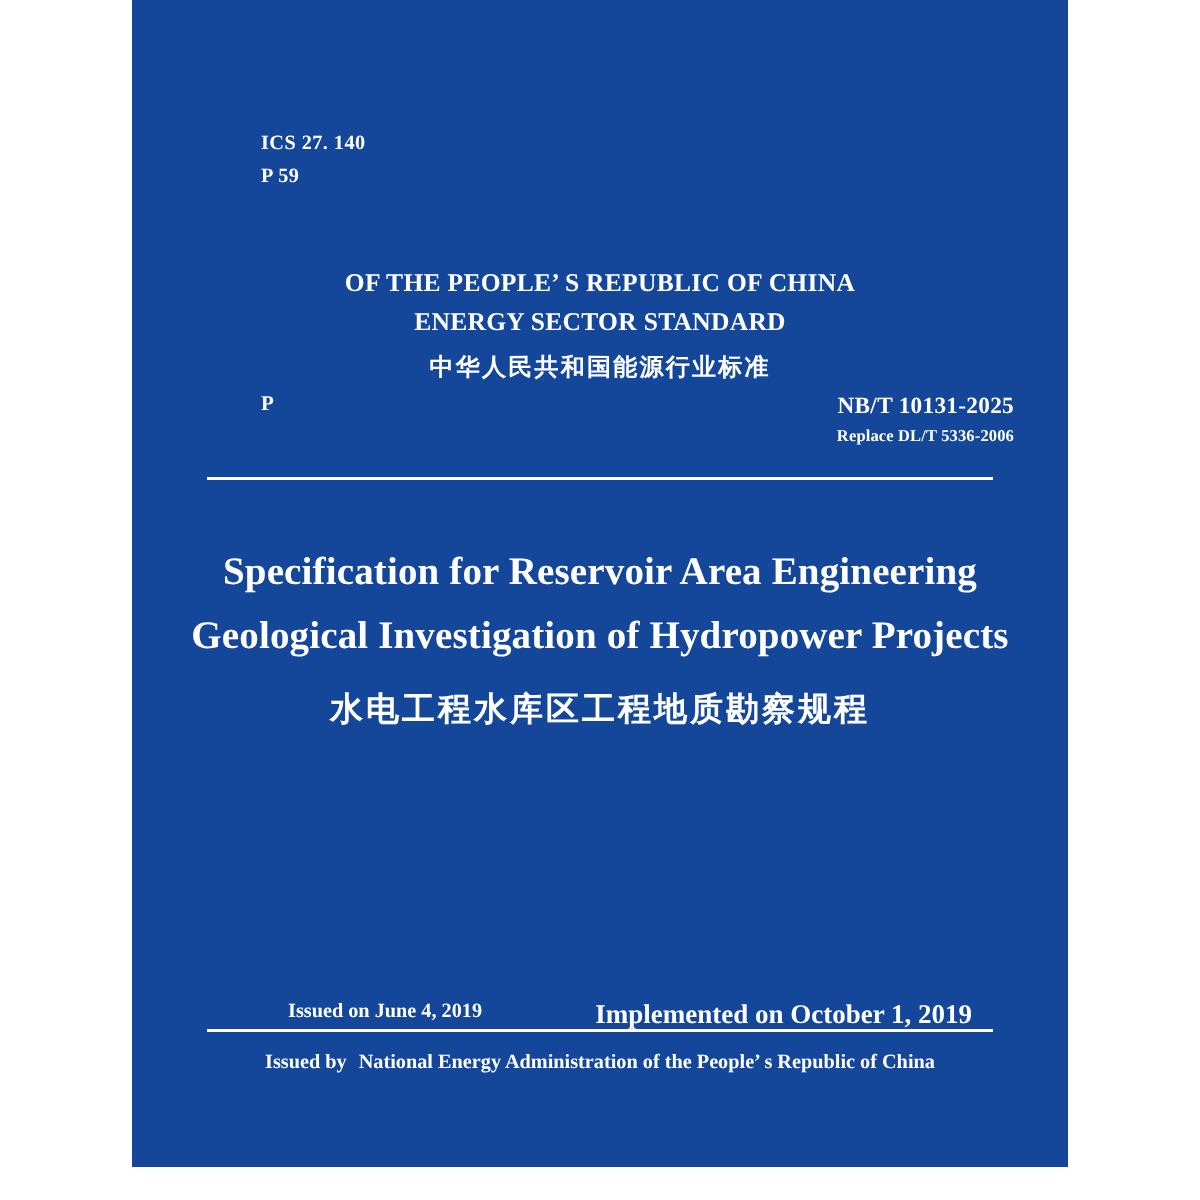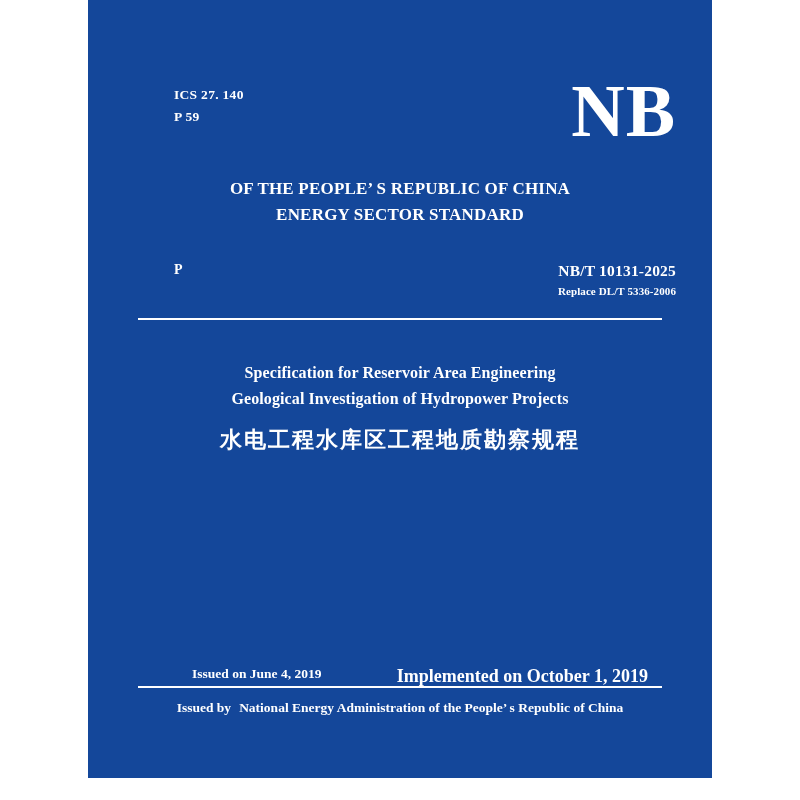--- a/index.html
+++ b/index.html
@@ -132,21 +132,21 @@
 
   
   .title-block {
     position: absolute;
     left: 0;
     top: 360px;
     width: 624px;
     text-align: center;
   }
   .title-en {
-    font-size: 16px;
+    font-size: 26px;
     font-weight: bold;
     line-height: 1.65;
     letter-spacing: 0.1px;
   }
   .title-cn {
     margin-top: 12px;
     font-size: 22px;
     font-weight: bold;
     letter-spacing: 2px;
     font-family: Liberation Serif, serif;
@@ -193,26 +193,26 @@
 
 <div class="page">
   <div class="cover">
     <div class="cover-inner">
 
       <div class="top-row">
         <div class="ics-block">
           <div class="ics-line">ICS 27. 140</div>
           <div class="ics-line">P 59</div>
         </div>
-        <div class="nb-logo">NB</div>
       </div>
 
       <div class="org-block">
         <div class="org-en">OF THE PEOPLE’ S REPUBLIC OF CHINA</div>
         <div class="org-en">ENERGY SECTOR STANDARD</div>
+        <div class="org-cn">中华人民共和国能源行业标准</div>
       </div>
 
       <div class="code-row">
         <div class="code-left">P</div>
         <div class="code-right">
           <div class="std-no">NB/T 10131-2025</div>
           <div class="replace-no">Replace DL/T 5336-2006</div>
         </div>
       </div>
 

